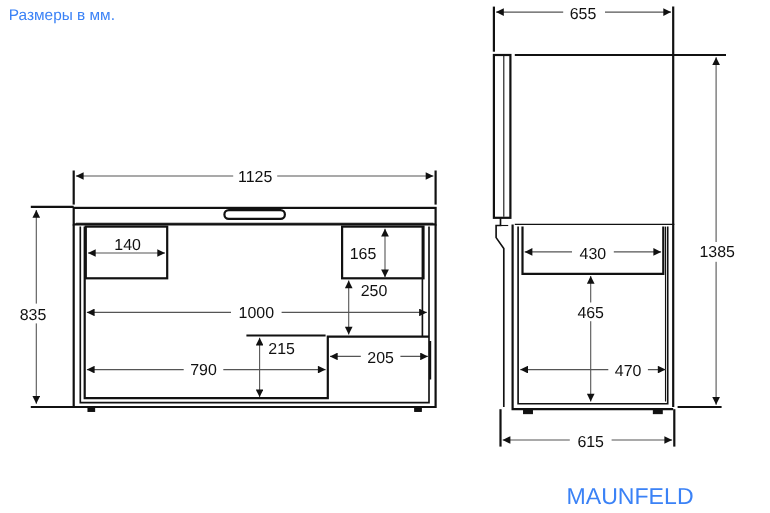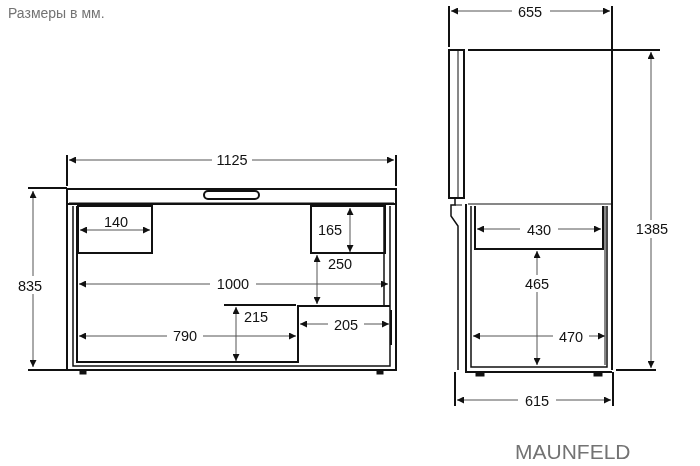--- a/index.html
+++ b/index.html
@@ -1,17 +1,17 @@
 <!DOCTYPE html>
 <html><head>
 <meta charset="utf-8">
 <style>
   html, body { margin:0; padding:0; background:#ffffff; }
   body { width:700px; height:466px; position:relative; overflow:hidden; font-family:"Liberation Sans", sans-serif; color:#111; }
-  .caption { position:absolute; font-size:14px; color:#737373; }
+  .caption { position:absolute; font-size:14px; color:#3b82f6; }
   svg { position:absolute; left:0; top:0; }
   svg text { font-family:"Liberation Sans", sans-serif; font-size:14.5px; fill:#111; }
 </style>
 </head>
 <body>
 
 <div class="caption" style="left:8px;top:5px;">Размеры в мм.</div>
 <div class="caption" style="left:515px;top:440px;font-size:21px;">MAUNFELD MFL300xx</div>
 
 <svg width="700" height="466" viewBox="0 0 700 466">

